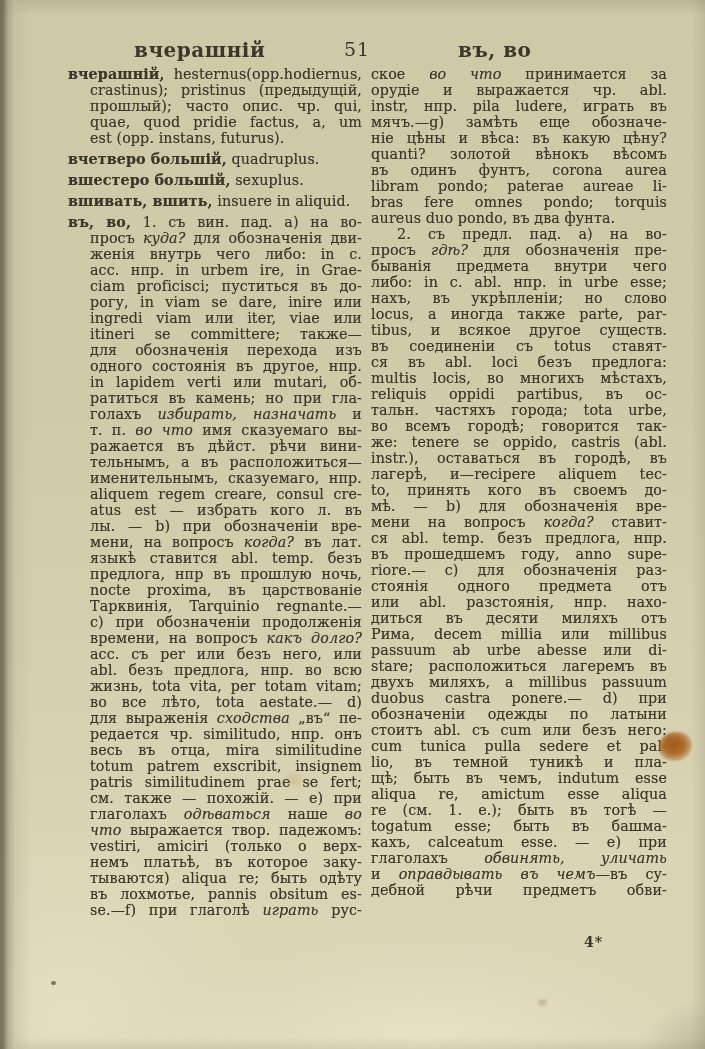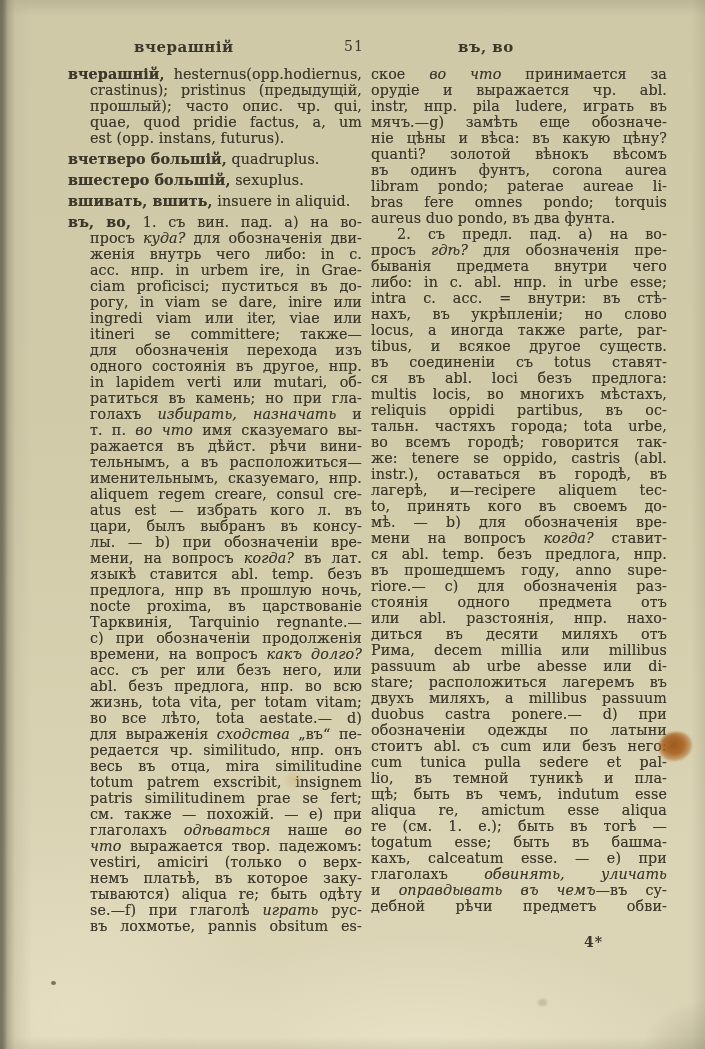--- a/index.html
+++ b/index.html
@@ -10,24 +10,24 @@
     background-image:
       linear-gradient(90deg, rgba(99,96,78,.85) 0px, rgba(99,96,78,.8) 3px, rgba(160,156,130,.7) 8px, rgba(190,184,155,.45) 15px, rgba(190,184,155,0) 32px),
       linear-gradient(180deg, rgba(150,145,118,.35) 0, rgba(150,145,118,0) 16px),
       linear-gradient(270deg, rgba(150,145,118,.28) 0, rgba(150,145,118,0) 14px),
       linear-gradient(0deg, rgba(150,145,118,.22) 0, rgba(150,145,118,0) 12px),
       radial-gradient(ellipse 90px 70px at 100% 100%, rgba(120,115,92,.30), rgba(120,115,92,0) 70%),
       radial-gradient(ellipse 420px 200px at 60% 102%, rgba(240,233,207,.75), rgba(240,233,207,0) 70%),
       radial-gradient(ellipse 300px 260px at 10% 97%, rgba(236,229,202,.6), rgba(236,229,202,0) 70%),
       linear-gradient(180deg, rgba(203,197,166,.45) 0%, rgba(203,197,166,.25) 40%, rgba(228,221,194,.45) 80%);
   }
-  .header-word{position:absolute;top:38px;font-size:15px;font-weight:bold;letter-spacing:.5px;}
+  .header-word{position:absolute;top:38px;font-size:20px;font-weight:bold;letter-spacing:.5px;}
   .hw-left{left:134px;}
   .hw-right{left:458px;}
-  .pageno{position:absolute;top:38px;left:344px;font-size:14px;letter-spacing:1px;}
+  .pageno{position:absolute;top:38px;left:344px;font-size:19px;letter-spacing:1px;}
   .col{position:absolute;top:66px;font-size:14.3px;line-height:16px;
        text-shadow:0 0 .5px rgba(59,56,43,.55);letter-spacing:.1px;}
   .col-left{left:68px;width:294px;}
   .col-right{left:371px;width:296px;}
   .col-left .block + .block{margin-top:5px;}
   .line{text-align:justify;text-align-last:justify;}
   .line.end{text-align-last:left;}
   .ind1{padding-left:22px;}
   .ind2{padding-left:26px;}
   .line b{font-weight:bold;}
@@ -85,21 +85,20 @@
         <div class="line ind1">одного состоянія въ другое, нпр.</div>
         <div class="line ind1">in lapidem verti или mutari, об-</div>
         <div class="line ind1">ратиться въ камень; но при гла-</div>
         <div class="line ind1">голахъ <i>избирать, назначать</i> и</div>
         <div class="line ind1">т. п. <i>во что</i> имя сказуемаго вы-</div>
         <div class="line ind1">ражается въ дѣйст. рѣчи вини-</div>
         <div class="line ind1">тельнымъ, а въ расположиться—</div>
         <div class="line ind1">именительнымъ, сказуемаго, нпр.</div>
         <div class="line ind1">aliquem regem creare, consul cre-</div>
         <div class="line ind1">atus est — избрать кого л. въ</div>
-        <div class="line ind1">цари, былъ выбранъ въ консу-</div>
         <div class="line ind1">лы. — b) при обозначеніи вре-</div>
         <div class="line ind1">мени, на вопросъ <i>когда?</i> въ лат.</div>
         <div class="line ind1">языкѣ ставится abl. temp. безъ</div>
         <div class="line ind1">предлога, нпр въ прошлую ночь,</div>
         <div class="line ind1">nocte proxima, въ царствованіе</div>
         <div class="line ind1">Тарквинія, Tarquinio regnante.—</div>
         <div class="line ind1">c) при обозначеніи продолженія</div>
         <div class="line ind1">времени, на вопросъ <i>какъ долго?</i></div>
         <div class="line ind1">acc. съ per или безъ него, или</div>
         <div class="line ind1">abl. безъ предлога, нпр. во всю</div>
@@ -109,43 +108,42 @@
         <div class="line ind1">редается чр. similitudo, нпр. онъ</div>
         <div class="line ind1">весь въ отца, mira similitudine</div>
         <div class="line ind1">totum patrem exscribit, insignem</div>
         <div class="line ind1">patris similitudinem prae se fert;</div>
         <div class="line ind1">см. также — похожій. — e) при</div>
         <div class="line ind1">глаголахъ <i>одѣваться</i> наше <i>во</i></div>
         <div class="line ind1"><i>что</i> выражается твор. падежомъ:</div>
         <div class="line ind1">vestiri, amiciri (только о верх-</div>
         <div class="line ind1">немъ платьѣ, въ которое заку-</div>
         <div class="line ind1">тываются) aliqua re; быть одѣту</div>
+        <div class="line ind1">въ лохмотье, pannis obsitum es-</div>
         <div class="line ind1">se.—f) при глаголѣ <i>играть</i> рус-</div>
-        <div class="line ind1">въ лохмотье, pannis obsitum es-</div>
       </div>
     </div>
   <div class="col col-right">
       <div class="block">
         <div class="line ind0">ское <i>во что</i> принимается за</div>
         <div class="line ind0">орудіе и выражается чр. abl.</div>
         <div class="line ind0">instr, нпр. pila ludere, играть въ</div>
         <div class="line ind0">мячъ.—g) замѣть еще обозначе-</div>
         <div class="line ind0">ніе цѣны и вѣса: въ какую цѣну?</div>
         <div class="line ind0">quanti? золотой вѣнокъ вѣсомъ</div>
         <div class="line ind0">въ одинъ фунтъ, corona aurea</div>
         <div class="line ind0">libram pondo; paterae aureae li-</div>
         <div class="line ind0">bras fere omnes pondo; torquis</div>
         <div class="line ind0 end">aureus duo pondo, въ два фунта.</div>
       </div>
       <div class="block">
         <div class="line ind2">2. съ предл. пад. а) на во-</div>
         <div class="line ind0">просъ <i>гдѣ?</i> для обозначенія пре-</div>
         <div class="line ind0">быванія предмета внутри чего</div>
         <div class="line ind0">либо: in c. abl. нпр. in urbe esse;</div>
-        <div class="line ind0">intra c. acc. = внутри: въ стѣ-</div>
         <div class="line ind0">нахъ, въ укрѣпленіи; но слово</div>
         <div class="line ind0">locus, а иногда также parte, par-</div>
         <div class="line ind0">tibus, и всякое другое существ.</div>
         <div class="line ind0">въ соединеніи съ totus ставят-</div>
         <div class="line ind0">ся въ abl. loci безъ предлога:</div>
         <div class="line ind0">multis locis, во многихъ мѣстахъ,</div>
         <div class="line ind0">reliquis oppidi partibus, въ ос-</div>
         <div class="line ind0">тальн. частяхъ города; tota urbe,</div>
         <div class="line ind0">во всемъ городѣ; говорится так-</div>
         <div class="line ind0">же: tenere se oppido, castris (abl.</div>

